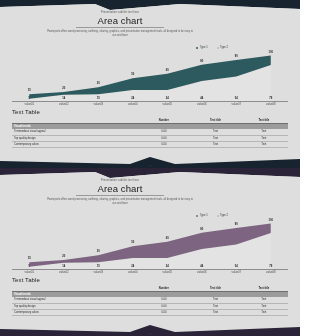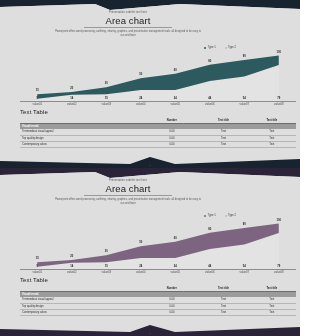--- a/index.html
+++ b/index.html
@@ -21,21 +21,21 @@
 
   .banner-top, .banner-bottom {
     position: absolute; left: 0; width: 300px; height: 12px;
     overflow: hidden; pointer-events: none;
   }
   .banner-top { top: 0; }
   .banner-bottom { bottom: 0; }
   .banner-top svg, .banner-bottom svg { display: block; width: 300px; height: 12px; }
 
   .slide-body {
-    position: absolute; top: 10px; left: 8px; width: 240px; height: 148px;
+    position: absolute; top: 10px; left: 0; width: 240px; height: 148px;
   }
 
   .head { text-align: center; padding-top: 1px; }
   .subtitle-top {
     font-size: 2.6px; color: #555; letter-spacing: 0.12px;
     line-height: 4px;
   }
   .title {
     font-size: 9.5px; color: #1b1b1b; letter-spacing: 0.1px;
     line-height: 11px; font-weight: 400;

